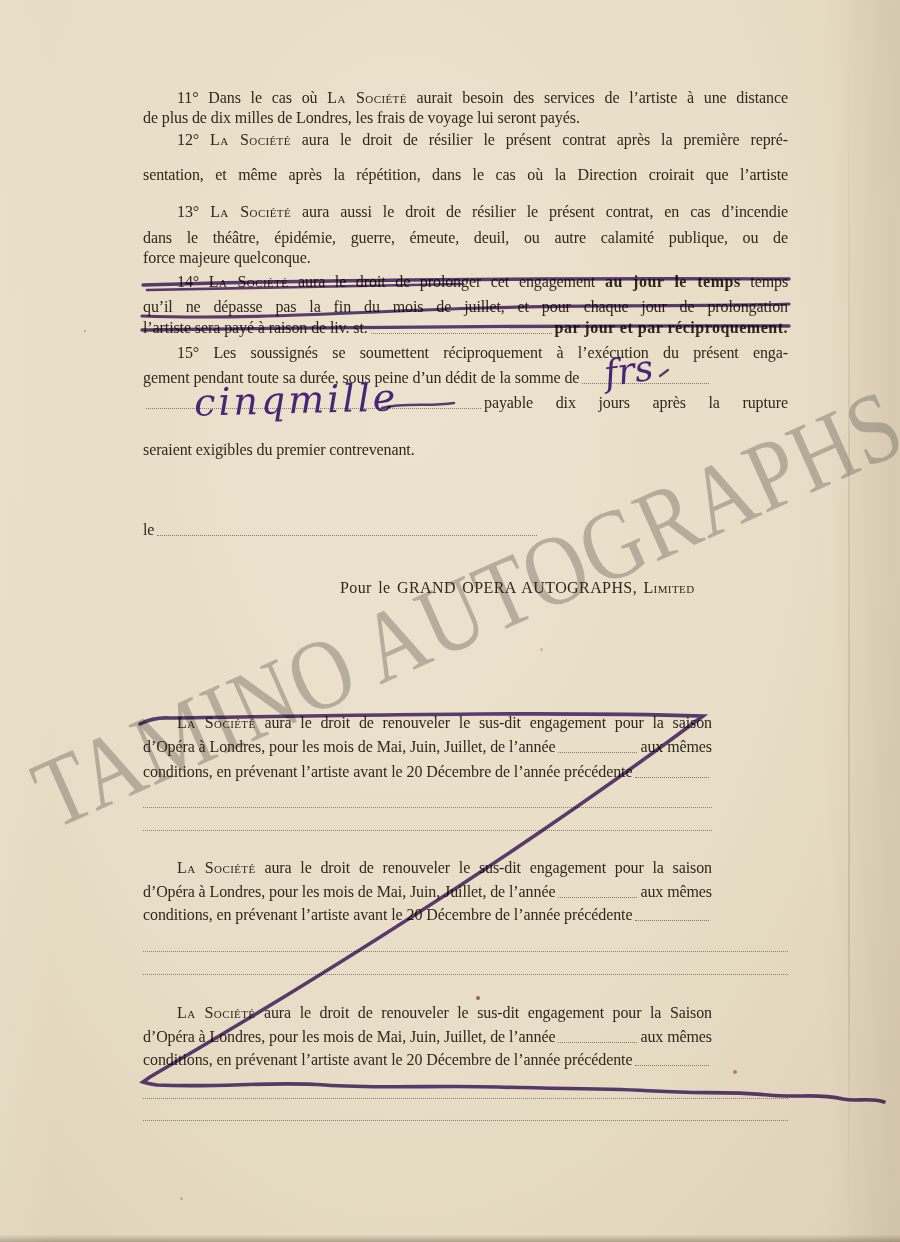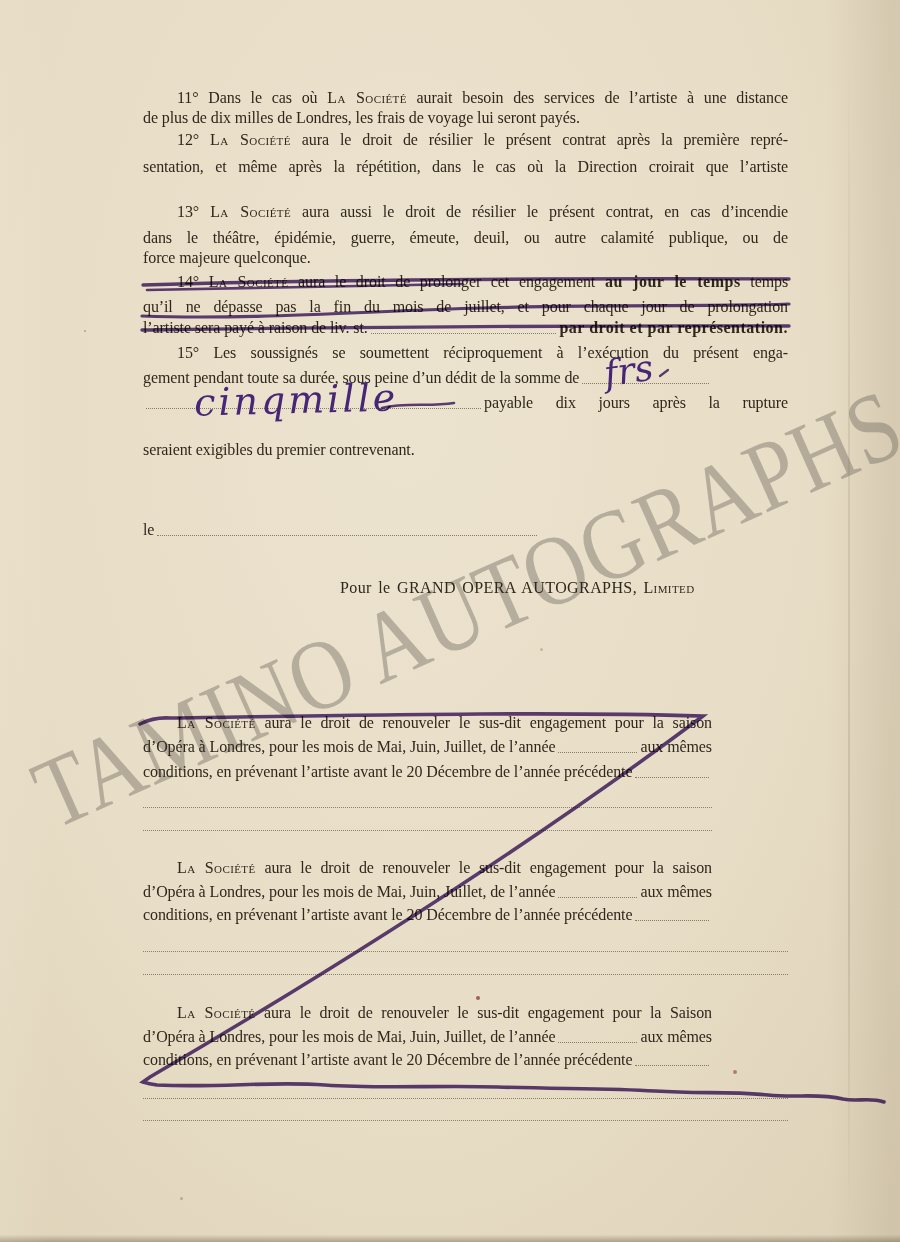--- a/index.html
+++ b/index.html
@@ -49,32 +49,32 @@
 <body>
 
 <div class="page">
 
   <div class="watermark">TAMINO AUTOGRAPHS</div>
 
   <div class="line ind j" style="top:87px"><span>11° Dans le cas où </span><span class="sc">La Société</span><span> aurait besoin des services de l’artiste à une distance</span></div>
   <div class="line l" style="top:107px"><span>de plus de dix milles de Londres, les frais de voyage lui seront payés.</span></div>
 
   <div class="line ind j" style="top:129px"><span>12° </span><span class="sc">La Société</span><span> aura le droit de résilier le présent contrat après la première repré-</span></div>
-  <div class="line j" style="top:156px"><span>sentation, et même après la répétition, dans le cas où la Direction croirait que l’artiste</span></div>
+  <div class="line j" style="top:164px"><span>sentation, et même après la répétition, dans le cas où la Direction croirait que l’artiste</span></div>
 
   <div class="line ind j" style="top:201px"><span>13° </span><span class="sc">La Société</span><span> aura aussi le droit de résilier le présent contrat, en cas d’incendie</span></div>
   <div class="line j" style="top:227px"><span>dans le théâtre, épidémie, guerre, émeute, deuil, ou autre calamité publique, ou de</span></div>
   <div class="line l" style="top:247px"><span>force majeure quelconque.</span></div>
 
   <div class="line ind j" style="top:271px"><span>14° </span><span class="sc">La Société</span><span> aura le droit de prolonger cet engagement </span><span class="b">au jour le temps</span><span> temps</span></div>
   <div class="line j" style="top:296px"><span>qu’il ne dépasse pas la fin du mois de juillet, et pour chaque jour de prolongation</span></div>
   <div class="line f" style="top:317px">
       <span>l’artiste sera payé à raison de liv. st.</span>
       <span class="blank"></span>
-      <span class="b">par droit et par représentation.</span>
+      <span class="b">par jour et par réciproquement.</span>
     </div>
 
   <div class="line ind j" style="top:342px"><span>15° Les soussignés se soumettent réciproquement à l’exécution du présent enga-</span></div>
   <div class="line f nar" style="top:367px">
       <span>gement pendant toute sa durée, sous peine d’un dédit de la somme de</span>
       <span class="blank"></span>
     </div>
   <div class="line f" style="top:392px">
       <span class="blank" style="flex: 0 0 335px;"></span>
       <span class="stretch">payable dix jours après la rupture</span>

